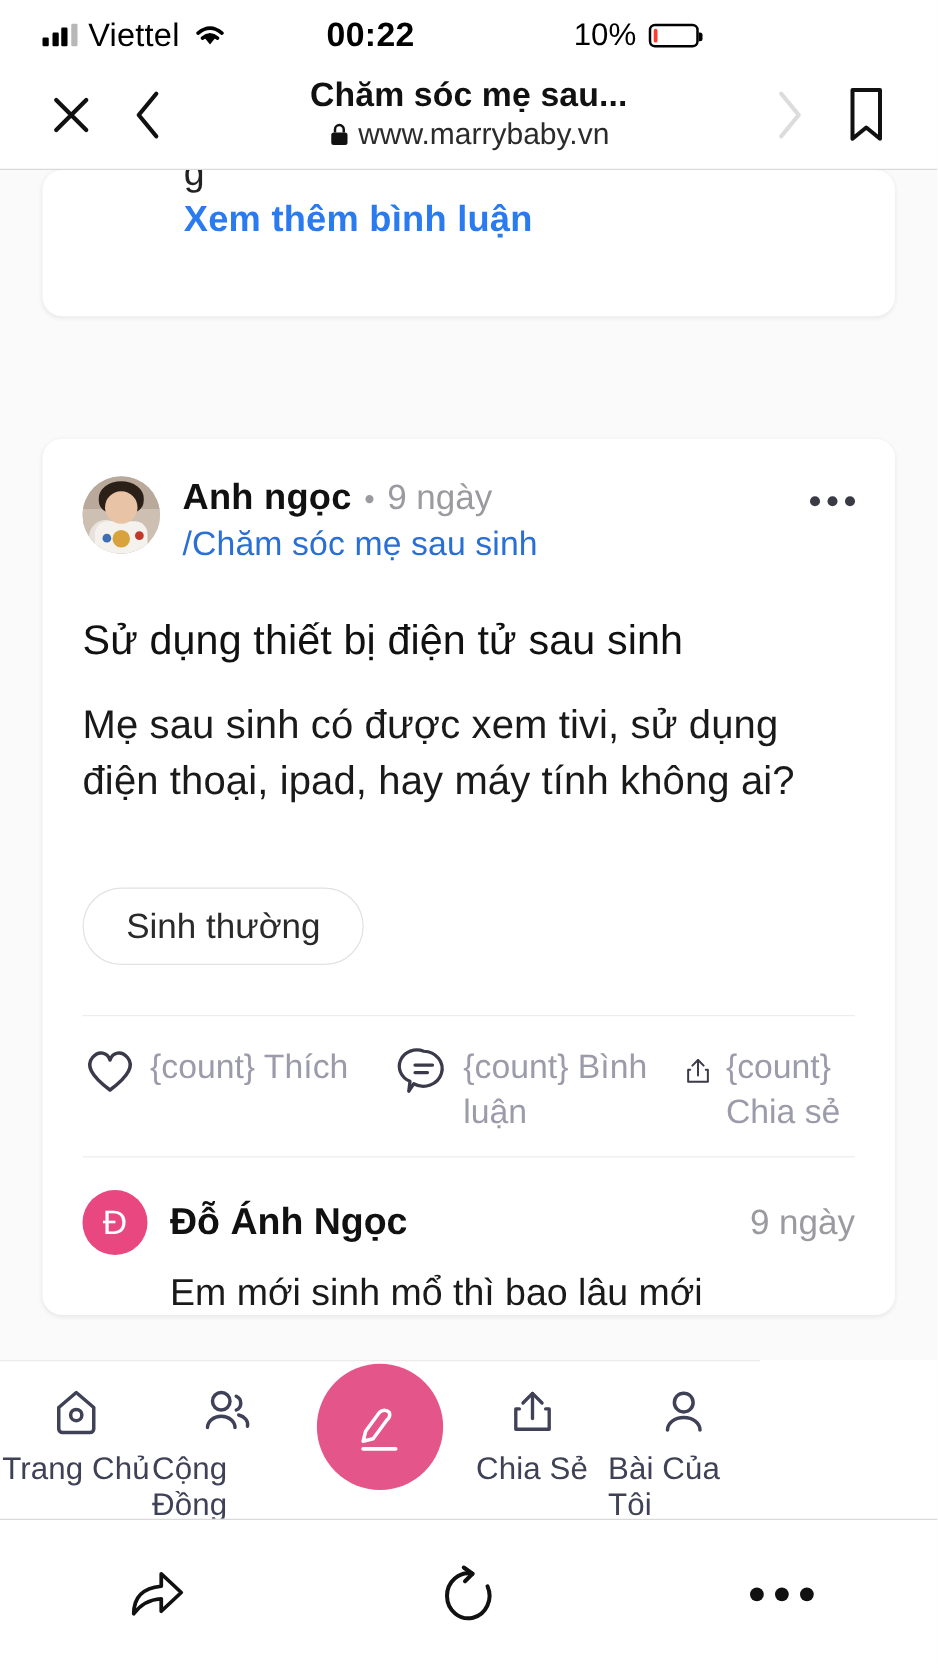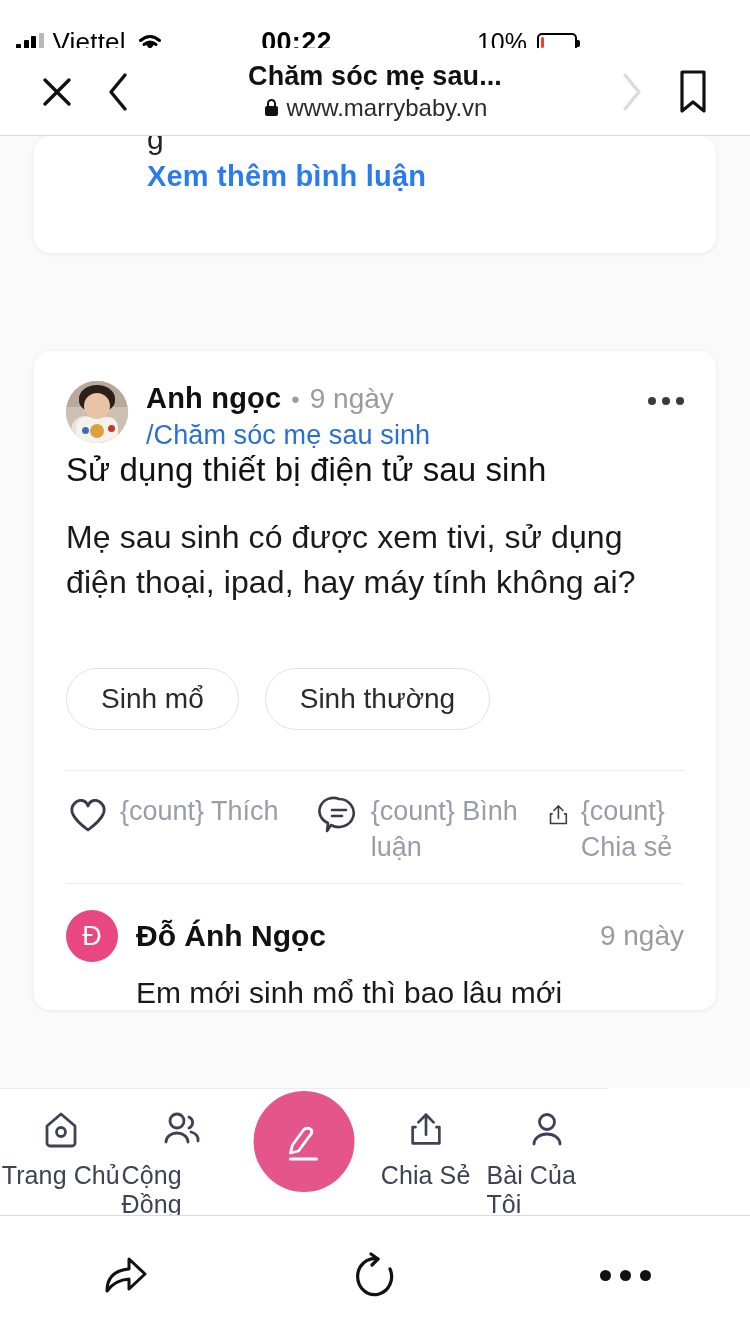--- a/index.html
+++ b/index.html
@@ -6,22 +6,22 @@
   html, body {
     width:750px; height:1334px;
     font-family:"Liberation Sans", sans-serif;
     background:#ffffff;
     overflow:hidden;
   }
   .phone { position:relative; width:750px; height:1334px; background:#ffffff; }
 
   
   .statusbar{
-    position:absolute; top:18px; left:0; width:593px; height:48px;
-    display:flex; align-items:center; padding:0 16px;
+    position:absolute; top:4px; left:0; width:593px; height:48px;
+    display:flex; align-items:center; padding:0 34px;
   }
   .sb-left{ display:flex; align-items:center; gap:9px; flex:1; }
   .sb-center{ flex:0 0 auto; font-size:27px; font-weight:bold; color:#000;
               letter-spacing:.3px; }
   .sb-right{ display:flex; align-items:center; gap:10px; flex:1;
              justify-content:flex-end; }
   .carrier{ font-size:26px; color:#000; letter-spacing:.2px; }
   .bars{ display:flex; align-items:flex-end; gap:2.5px; height:18px; }
   .bars i{ display:block; width:5px; background:#000; border-radius:1px; }
   .bars i:nth-child(1){ height:7px; }
@@ -99,21 +99,21 @@
   .ph-text{ flex:1; padding-top:1px; }
   .ph-line1{ display:flex; align-items:baseline; gap:10px; }
   .author{ font-size:29px; font-weight:bold; color:#111; letter-spacing:.2px; }
   .dot-sep{ color:#9a9aa0; font-size:24px; }
   .ago{ font-size:28px; color:#9a9aa0; }
   .topic{ font-size:27px; color:#2a6fd4; margin-top:5px; letter-spacing:.1px; }
   .kebab{ display:flex; gap:6px; align-items:center; padding-top:16px; }
   .kebab span{ width:8px; height:8px; border-radius:50%; background:#3a3a44; }
 
   .post-title{
-    font-size:33px; color:#111; letter-spacing:.1px;
+    font-size:33px; color:#111; margin-top:42px; letter-spacing:.1px;
   }
   .post-body{
     font-size:32px; color:#1a1a1a; margin-top:26px; line-height:1.42;
     letter-spacing:.1px;
   }
 
   .pills{ display:flex; gap:26px; margin-top:62px; }
   .pill{
     border:1.5px solid #e2e2e5; border-radius:40px;
     padding:14px 34px; font-size:28px; color:#2a2a2a; background:#fff;
@@ -259,21 +259,20 @@
           <span></span>
             <span></span>
             <span></span>
         </div>
       </div>
 
       <div class="post-title">Sử dụng thiết bị điện tử sau sinh</div>
       <div class="post-body">Mẹ sau sinh có được xem tivi, sử dụng điện thoại, ipad, hay máy tính không ai?</div>
 
       <div class="pills">
-        <div class="pill">Sinh mổ</div>
         <div class="pill">Sinh thường</div>
       </div>
 
       <div class="divider"></div>
 
       <div class="actions">
         <div class="action a-like">
           <svg width="44" height="42" viewBox="0 0 44 42">
             <path d="M22 37 C6 25 3 17 8 11 C13 5 20 7 22 13 C24 7 31 5 36 11 C41 17 38 25 22 37 Z" stroke="#3a3a4a" stroke-width="2.8" fill="none" stroke-linejoin="round"></path>
           </svg>

